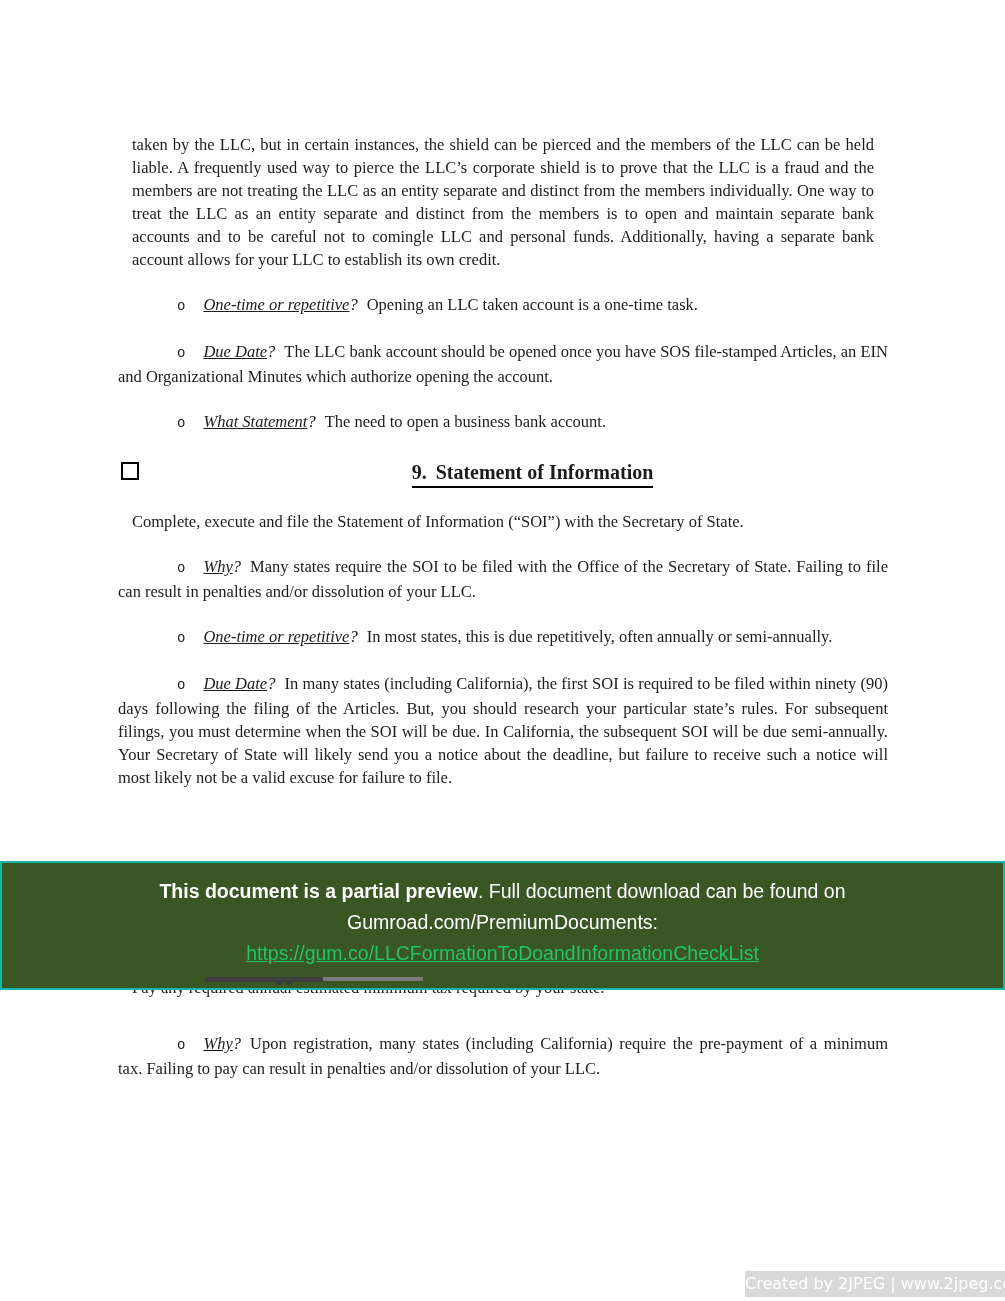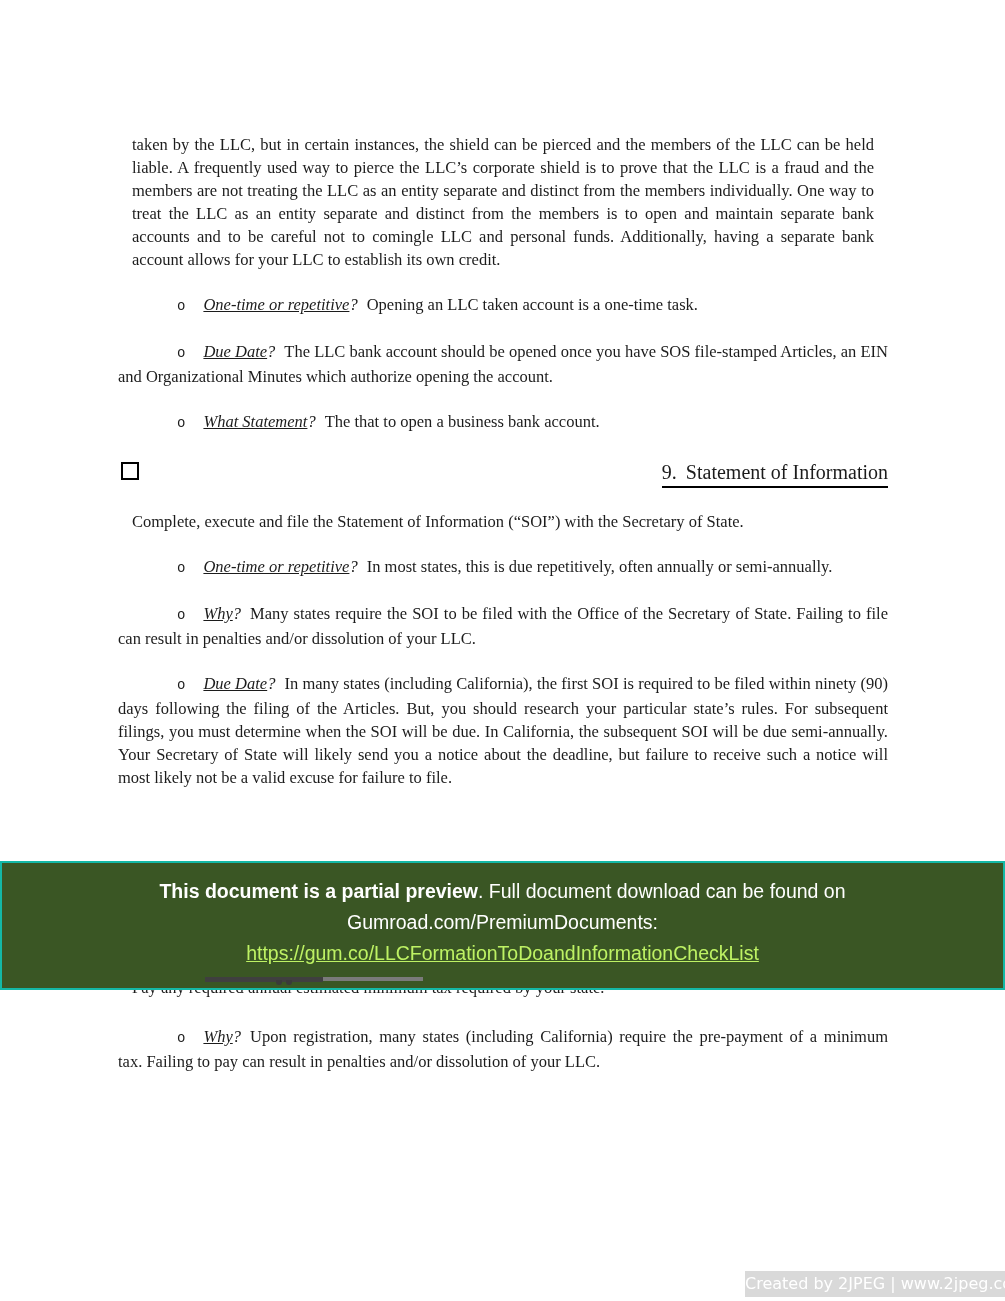--- a/index.html
+++ b/index.html
@@ -30,58 +30,58 @@
   .term{
     font-style:italic;
     text-decoration:underline;
   }
   .q{font-style:italic;margin-right:9px;}
   .section-head{
     position:relative;
     margin:24px 0 0 0;
     font-size:20px;
     line-height:26px;
-    font-weight:normal;
-    text-align:right;
+    font-weight:bold;
+    text-align:center;
   }
   .checkbox{
     position:absolute;
     left:3px;top:3px;
     width:14px;height:14px;
     border:2.5px solid #000;
     background:#fff;
   }
   .head-text{
     display:inline-block;
     margin-left:59px;
     border-bottom:2px solid #000;
     padding-bottom:1px;
   }
   .hgap{display:inline-block;width:9px;}
   .mt22{margin-top:22px;}
-  .mt21{margin-top:26px;}
+  .mt21{margin-top:33px;}
   .mt136{margin-top:136px;}
 
   .banner{
     position:absolute;
     left:0; top:861px;
     width:1001px; height:112px;
     background:#3a5624;
     border:2px solid #14b8a6;
     text-align:center;
     font-family:"Liberation Sans", sans-serif;
     color:#ffffff;
     font-size:19.5px;
     line-height:31px;
     padding-top:13px;
     box-sizing:content-box;
   }
   .banner p{margin:0;}
   .banner-link{
-    color:#bef264;
+    color:#22c55e;
     text-decoration:underline;
     cursor:pointer;
   }
   .frag-bar{
     position:absolute;
     left:205px; top:977px;
     width:118px; height:5px;
     background:#3f3f3f;
   }
   .frag-bar2{
@@ -124,36 +124,36 @@
     <p class="bullet">
       <span class="ind"></span><span class="bmark">o</span><span class="bgap"></span><span class="term">One-time or repetitive</span><span class="q">?</span><span>Opening an LLC taken account is a one-time task.</span>
     </p>
 
     <p class="bullet">
       <span class="ind"></span><span class="bmark">o</span><span class="bgap"></span><span class="term">Due Date</span><span class="q">?</span><span>The LLC bank account should be opened once you have SOS file-stamped Articles, an EIN and Organizational Minutes which authorize opening the account.</span>
     </p>
 
 
     <p class="bullet">
-      <span class="ind"></span><span class="bmark">o</span><span class="bgap"></span><span class="term">What Statement</span><span class="q">?</span><span>The that to open a business bank account.</span>
+      <span class="ind"></span><span class="bmark">o</span><span class="bgap"></span><span class="term">What Statement</span><span class="q">?</span><span>The need to open a business bank account.</span>
     </p>
 
     <h2 class="section-head">
       <span class="checkbox"></span>
       <span class="head-text"><span>9.</span><span class="hgap"></span><span>Statement of Information</span></span>
     </h2>
 
     <p class="para mt22">Complete, execute and file the Statement of Information (“SOI”) with the Secretary of State.</p>
 
     <p class="bullet">
-      <span class="ind"></span><span class="bmark">o</span><span class="bgap"></span><span class="term">One-time or repetitive</span><span class="q">?</span><span>In most states, this is due repetitively, often annually or semi-annually.</span>
+      <span class="ind"></span><span class="bmark">o</span><span class="bgap"></span><span class="term">Why</span><span class="q">?</span><span>Many states require the SOI to be filed with the Office of the Secretary of State.  Failing to file can result in penalties and/or dissolution of your LLC.</span>
     </p>
 
     <p class="bullet">
-      <span class="ind"></span><span class="bmark">o</span><span class="bgap"></span><span class="term">Why</span><span class="q">?</span><span>Many states require the SOI to be filed with the Office of the Secretary of State.  Failing to file can result in penalties and/or dissolution of your LLC.</span>
+      <span class="ind"></span><span class="bmark">o</span><span class="bgap"></span><span class="term">One-time or repetitive</span><span class="q">?</span><span>In most states, this is due repetitively, often annually or semi-annually.</span>
     </p>
 
     <p class="bullet">
       <span class="ind"></span><span class="bmark">o</span><span class="bgap"></span><span class="term">Due Date</span><span class="q">?</span><span>In many states (including California), the first SOI is required to be filed within ninety (90) days following the filing of the Articles.  But, you should research your particular state’s rules.  For subsequent filings, you must determine when the SOI will be due.  In California, the subsequent SOI will be due semi-annually.  Your Secretary of State will likely send you a notice about the deadline, but failure to receive such a notice will most likely not be a valid excuse for failure to file.</span>
     </p>
 
     <h2 class="section-head mt136">
       <span class="checkbox"></span>
       <span class="head-text"><span>10.</span><span class="hgap"></span><span>Pay Annual Taxes</span></span>
     </h2>

